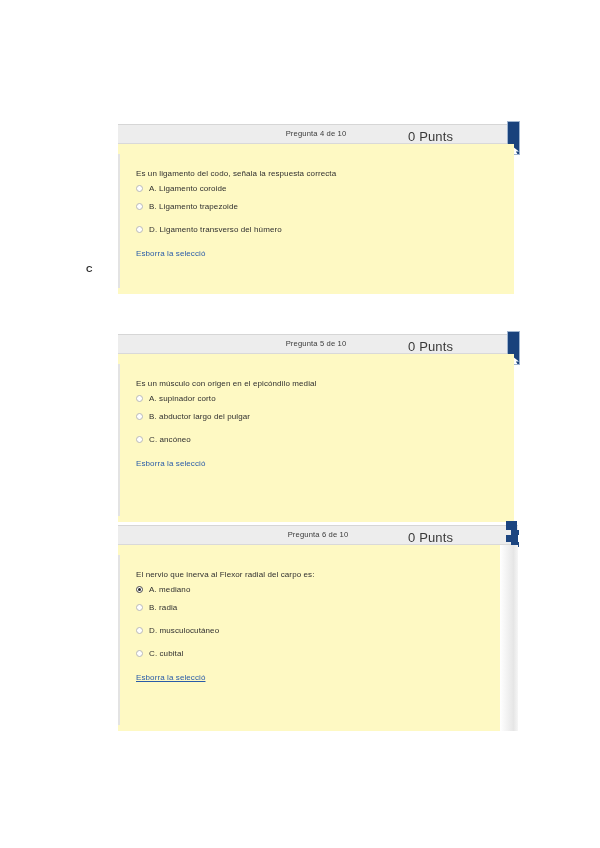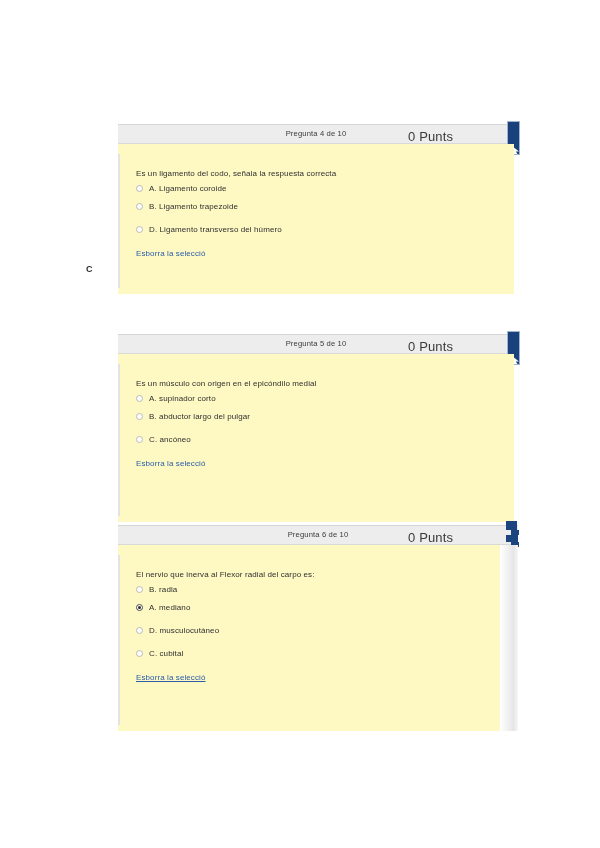--- a/index.html
+++ b/index.html
@@ -265,29 +265,29 @@
         <span class="blk" style="left:2px;  top:26px; width:12px; height:9px;"></span>
       </div>
     </div>
     <div class="q-body has-right-fade" style="height:186px; width:400px;padding-left:46px;">
       <div class="left-rule"></div>
       <div class="right-fade"></div>
       <div class="q-content">
         <p class="q-prompt">El nervio que inerva al Flexor radial del carpo es:</p>
 
         <div class="option-row">
-          <span class="radio"></span>
-          <span>B. radia</span>
-        </div>
-        <div class="option-row">
           <span class="radio selected"></span>
           <span>A. mediano</span>
         </div>
         <div class="option-row">
           <span class="radio"></span>
+          <span>B. radia</span>
+        </div>
+        <div class="option-row">
+          <span class="radio"></span>
           <span>D. musculocutáneo</span>
         </div>
         <div class="option-row">
           <span class="radio"></span>
           <span>C. cubital</span>
         </div>
 
         <a class="clear-link underlined">Esborra la selecció</a>
       </div>
     </div>

